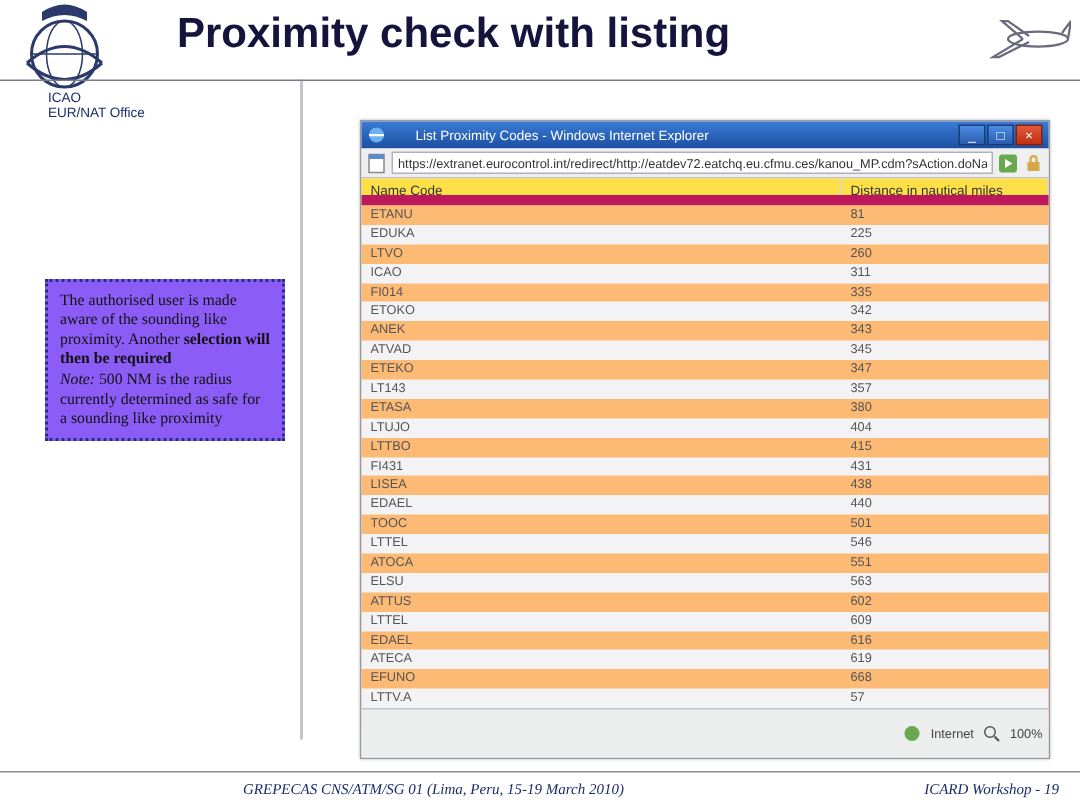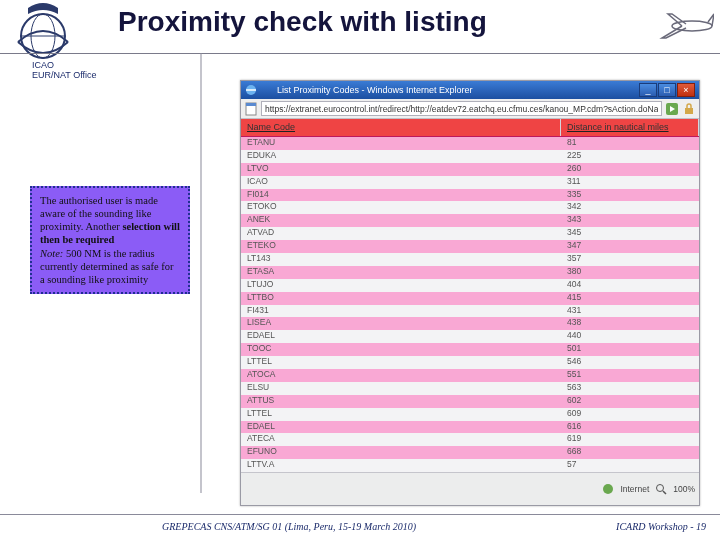--- a/index.html
+++ b/index.html
@@ -21,25 +21,25 @@
   .titlebar { height:18px; background:linear-gradient(#3a7bd5,#1c4fa1); color:#fff; display:flex; align-items:center; padding:0 4px; gap:20px; }
   .titlebar .ico { width:12px; height:12px; display:inline-block; }
   .titlebar .ttxt { flex:1; font-size:9px; }
   .winbtns { display:flex; gap:1px; }
   .winbtn { width:18px; height:14px; background:linear-gradient(#4a8ce0,#2a5cb0); border:1px solid #1a3c7a; color:#fff; font-size:9px; display:flex; align-items:center; justify-content:center; cursor:pointer; }
   .winbtn.close { background:linear-gradient(#e05a3a,#c03010); border-color:#802010; }
   .addr { height:20px; background:#efefef; border-bottom:1px solid #c0c0c8; display:flex; align-items:center; padding:0 3px; gap:3px; }
   .addr .ico { width:14px; height:14px; }
   .addr input { flex:1; height:15px; border:1px solid #b0b0ba; background:#fff; font-size:8.5px; padding:0 3px; color:#333; }
   .addr .go { width:14px; height:14px; }
-  .thead { height:18px; display:flex; background:#ef4444; border-bottom:1px solid #be185d;text-decoration:underline; }
+  .thead { height:18px; display:flex; background:#fde047; border-bottom:7px solid #be185d; }
   .thead div { border-right:1px solid #d5d5dd; padding:3px 6px; font-size:9px; color:#333; }
   .col-code { width:320px; }
   .col-dist { flex:1; }
-  .rows { height:348px; overflow:hidden; background:#f9a8d4; }
+  .rows { height:348px; overflow:hidden; background:#fdba74; }
   .row { display:flex; height:12.9px; font-size:8.5px; color:#555; }
   .row:nth-child(even) { background:#f3f3f5; }
   .row .c1 { width:320px; padding:0 6px; }
   .row .c2 { flex:1; padding:0 6px; text-align:left; }
   .statusbar { position:absolute; left:0; right:0; bottom:0; height:18px; background:#eceded; border-top:1px solid #c5c5cc; display:flex; align-items:center; font-size:8.5px; color:#444; padding:16px 4px; gap:6px; }
   .statusbar .grow { flex:1; }
   .statusbar .ico { width:12px; height:12px; }
   .footer { position:absolute; left:0; bottom:0; width:720px; height:26px; }
   .frule { position:absolute; left:0; top:0; width:720px; height:1px; background:#8a8a9a; }
   .fleft { position:absolute; left:162px; bottom:8px; font-size:10px; font-style:italic; color:#1b2b6b; font-family:"Times New Roman",serif; }

